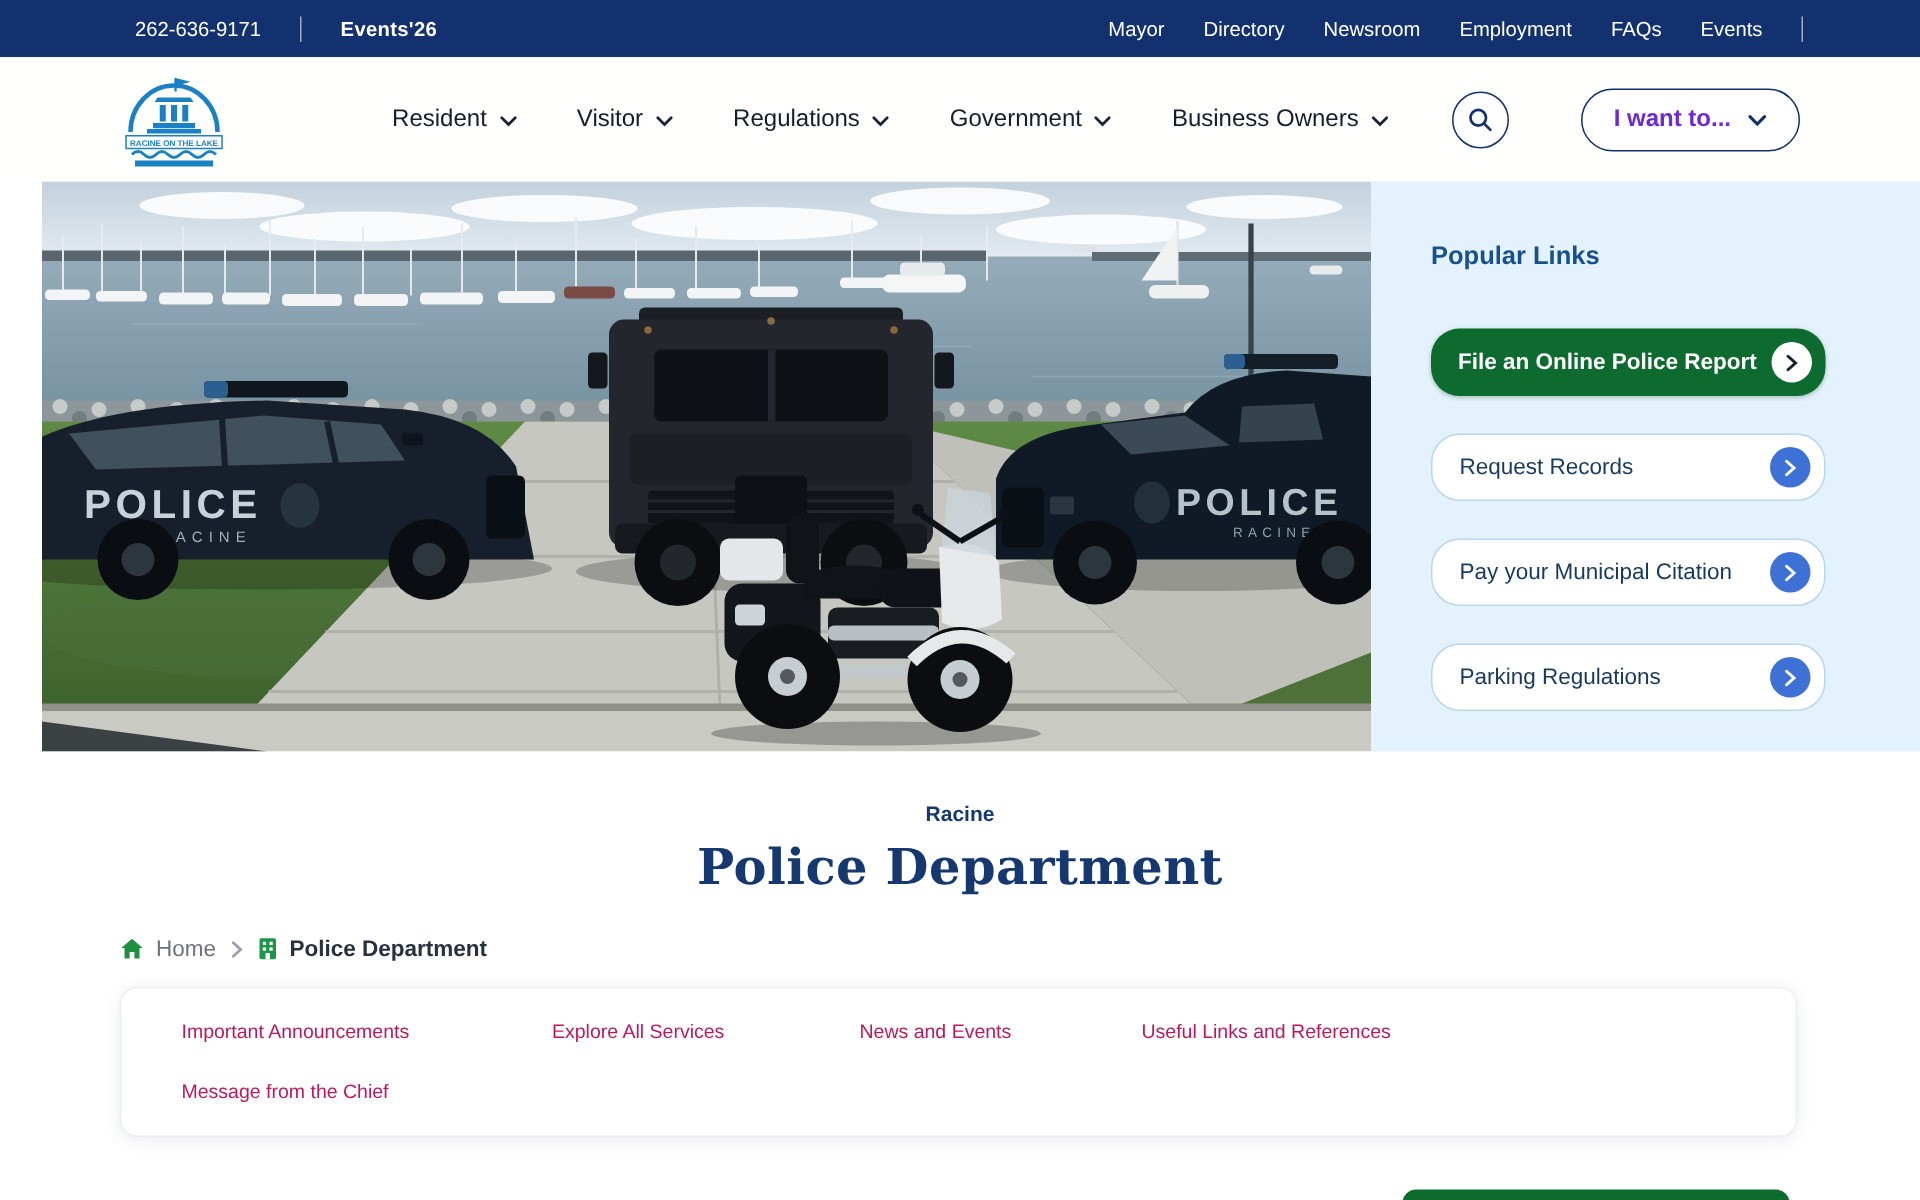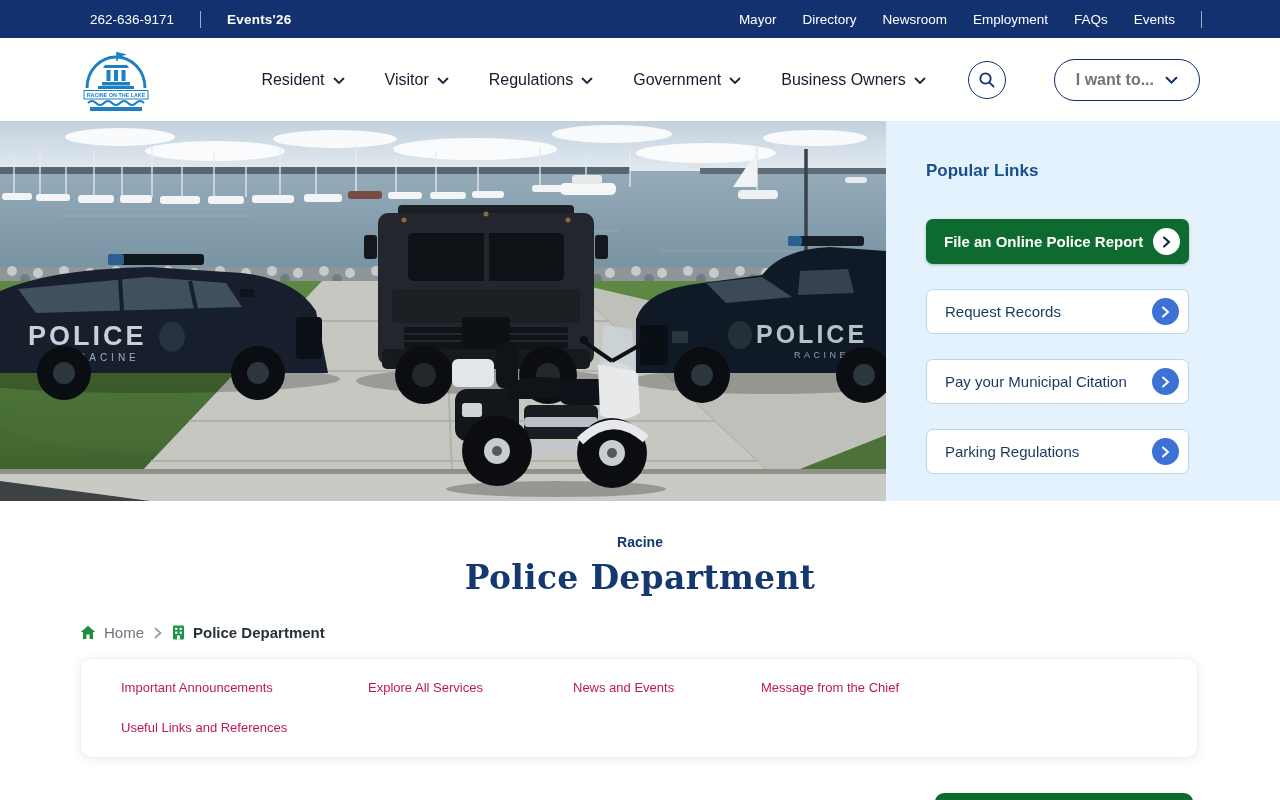--- a/index.html
+++ b/index.html
@@ -22,28 +22,28 @@
   .topbar-link { color:#fff; cursor:pointer;text-align:right; }
   
   .header { height:83px; background:#fffffe; display:flex; align-items:center; padding:0 80px; }
   .logo { width:72px; height:64px; cursor:pointer; flex:0 0 auto; }
   .nav { display:flex; align-items:center; gap:40px; margin-left:auto; font-size:16px; color:#141e2c; font-weight:500; }
   .nav-item { display:flex; align-items:center; gap:8px; cursor:pointer; white-space:nowrap; }
   .chev { display:inline-flex; margin-top:2px; }
   .search-btn { width:38px; height:38px; border-radius:50%; border:1.5px solid #12316d; background:#fff;
     display:flex; align-items:center; justify-content:center; margin-left:42px; cursor:pointer; flex:0 0 auto; }
   .iwt-btn { margin-left:48px; height:42px; padding:0 21px; border-radius:22px; border:1.6px solid #10306b;
-    background:#fff; display:flex; align-items:center; gap:11px; font-size:16px; font-weight:600; color:#737373; cursor:pointer; flex:0 0 auto; }
+    background:#fff; display:flex; align-items:center; gap:11px; font-size:16px; font-weight:600; color:#6d28d9; cursor:pointer; flex:0 0 auto; }
   
   .hero-row { display:flex; height:380px; }
-  .hero { width:886px; height:376px; position:relative; flex:0 0 auto; }
+  .hero { width:886px; height:376px; position:relative; flex:0 0 auto;margin-left:28px; }
   .hero svg { display:block; }
   .aside { flex:1; background:#e3f2fc; padding:40px 0 0 40px; }
   .aside-heading { font-size:17px; font-weight:700; color:#17508f; margin:0 0 38px 0; }
-  .plink { width:263px; height:45px; border-radius:7px; display:flex; align-items:center; justify-content:space-between;
+  .plink { width:263px; height:45px; border-radius:19px; display:flex; align-items:center; justify-content:space-between;
     padding:0 9px 0 18px; margin-bottom:25px; cursor:pointer; font-size:15px; }
   .plink-primary { background:#0e6b2f; color:#ffffff; font-weight:600; box-shadow:0 1px 3px rgba(10,60,25,.3); }
   .plink-secondary { background:#ffffff; border:1px solid #b9d6ec; color:#17395f; font-weight:500;text-align:center; }
   .circ { width:27px; height:27px; border-radius:50%; display:flex; align-items:center; justify-content:center; flex:0 0 auto; }
   .circ-white { background:#ffffff; }
   .circ-blue { background:#3e71d6; }
   
   .title-sec { text-align:center; padding-top:33px; }
   .eyebrow { font-size:14px; font-weight:700; color:#14386f; }
   .page-title { font-family:"DejaVu Serif","Liberation Serif",serif; font-weight:700; font-size:33px; color:#14386f; margin:8px 0 0 0; letter-spacing:.3px; }
@@ -473,17 +473,17 @@
       <rect x="5" y="10.4" width="3" height="4.1" fill="#ffffff"></rect>
     </svg>
     <span>Police Department</span>
   </span>
 </div>
 
 <div class="quick-card">
   <a class="qlink">Important Announcements</a>
   <a class="qlink">Explore All Services</a>
   <a class="qlink">News and Events</a>
+  <a class="qlink">Useful Links and References</a>
   <a class="qlink">Message from the Chief</a>
-  <a class="qlink">Useful Links and References</a>
 </div>
 
 <div class="peek-btn"></div>
 
 </body></html>

